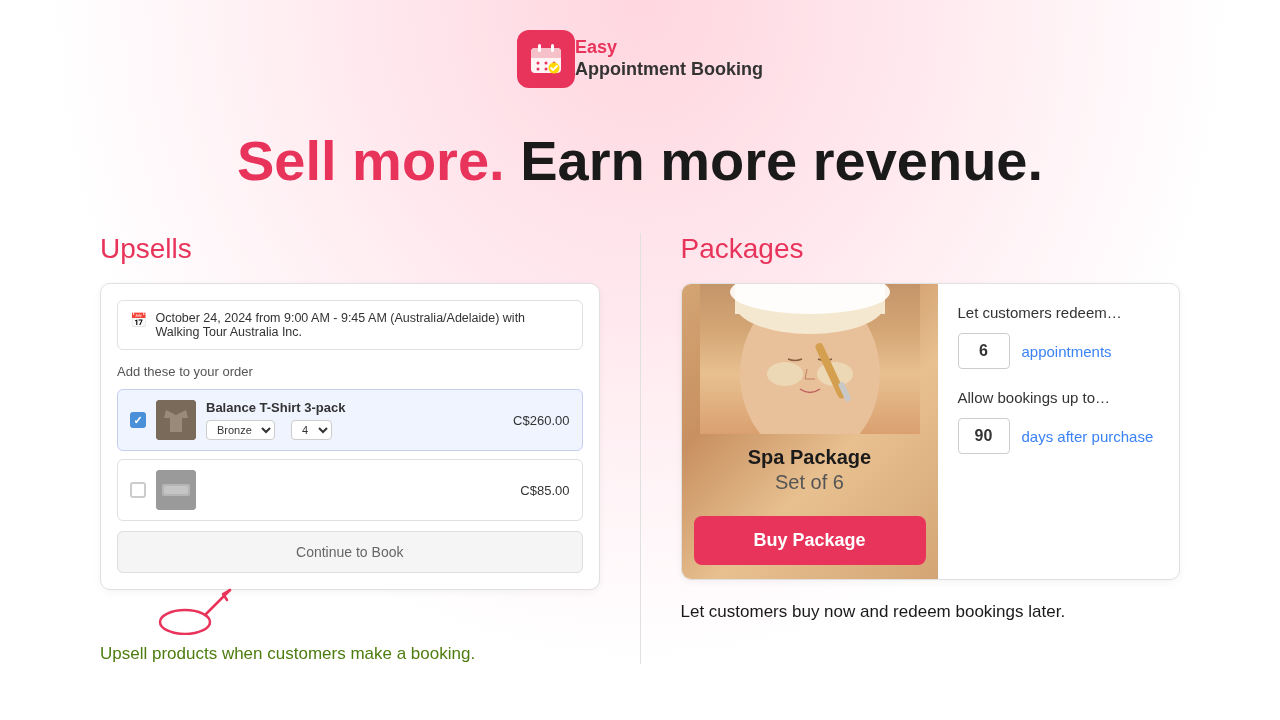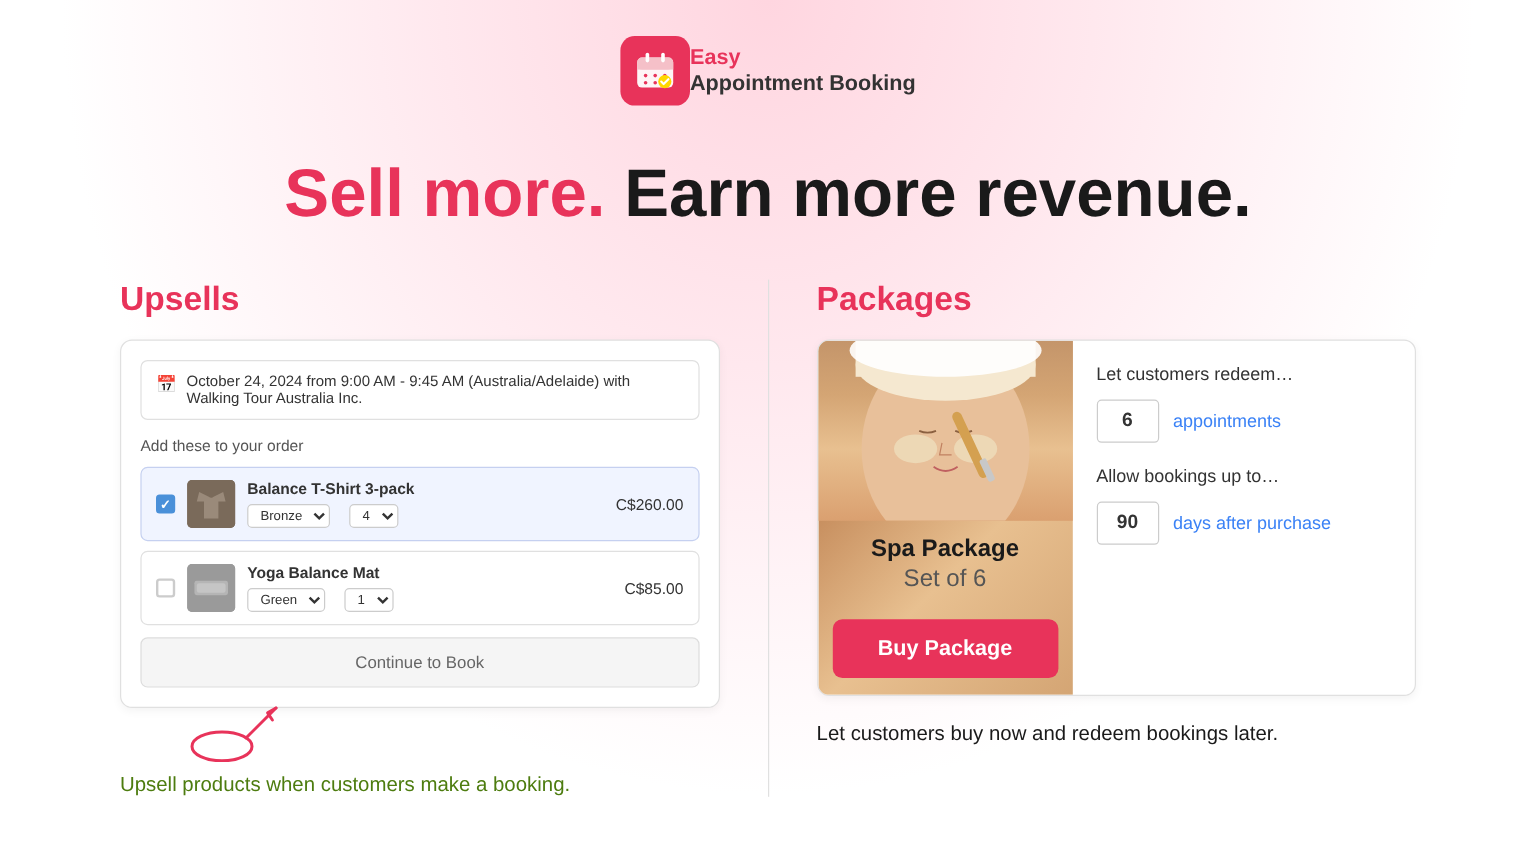--- a/index.html
+++ b/index.html
@@ -104,21 +104,21 @@
       border-right: 1px solid #e0e0e0;
     }
 
     .column-right {
       flex: 1;
       padding: 0 60px 0 40px;
     }
 
     .section-title {
       font-size: 28px;
-      font-weight: 700;
+      font-weight: 400;
       color: #e8335a;
       margin-bottom: 18px;
     }
 
     
     .upsell-card {
       background: #fff;
       border: 1px solid #e0e0e0;
       border-radius: 10px;
       padding: 16px;
@@ -242,21 +242,21 @@
     .packages-card {
       background: #fff;
       border: 1px solid #e0e0e0;
       border-radius: 10px;
       overflow: hidden;
       display: flex;
       box-shadow: 0 2px 8px rgba(0,0,0,0.05);
     }
 
     .spa-image {
-      width: 212px;
+      width: 256px;
       flex-shrink: 0;
       background: linear-gradient(135deg, #d4a574 0%, #c89060 30%, #e8c090 60%, #d4a574 100%);
       position: relative;
       overflow: hidden;
       display: flex;
       flex-direction: column;
       align-items: center;
     }
 
     .spa-text-area {
@@ -451,31 +451,20 @@
 
         <div class="product-row">
           <div class="product-checkbox-empty"></div>
           <div class="mat-thumb">
             <svg viewBox="0 0 40 40" width="40" height="40">
               <rect width="40" height="40" fill="#9a9a9a" rx="4"></rect>
               <rect x="6" y="14" width="28" height="12" rx="2" fill="#b5b5b5"></rect>
               <rect x="8" y="16" width="24" height="8" rx="2" fill="#c5c5c5"></rect>
             </svg>
           </div>
-          <div class="product-details">
-            <div class="product-name">Yoga Balance Mat</div>
-            <div class="product-variants">
-              <select class="variant-select">
-                <option>Green</option>
-              </select>
-              <select class="variant-select">
-                <option>1</option>
-              </select>
-            </div>
-          </div>
           <div class="product-price">C$85.00</div>
         </div>
 
         <div class="continue-btn">Continue to Book</div>
       </div>
 
       <div class="arrow-svg-container">
         <svg width="160" height="55" style="position:absolute;left:55px;top:-5px;">
           <ellipse cx="30" cy="42" rx="25" ry="12" fill="none" stroke="#e8335a" stroke-width="2.5"></ellipse>
           <line x1="50" y1="35" x2="75" y2="10" stroke="#e8335a" stroke-width="2.5" stroke-linecap="round"></line>

